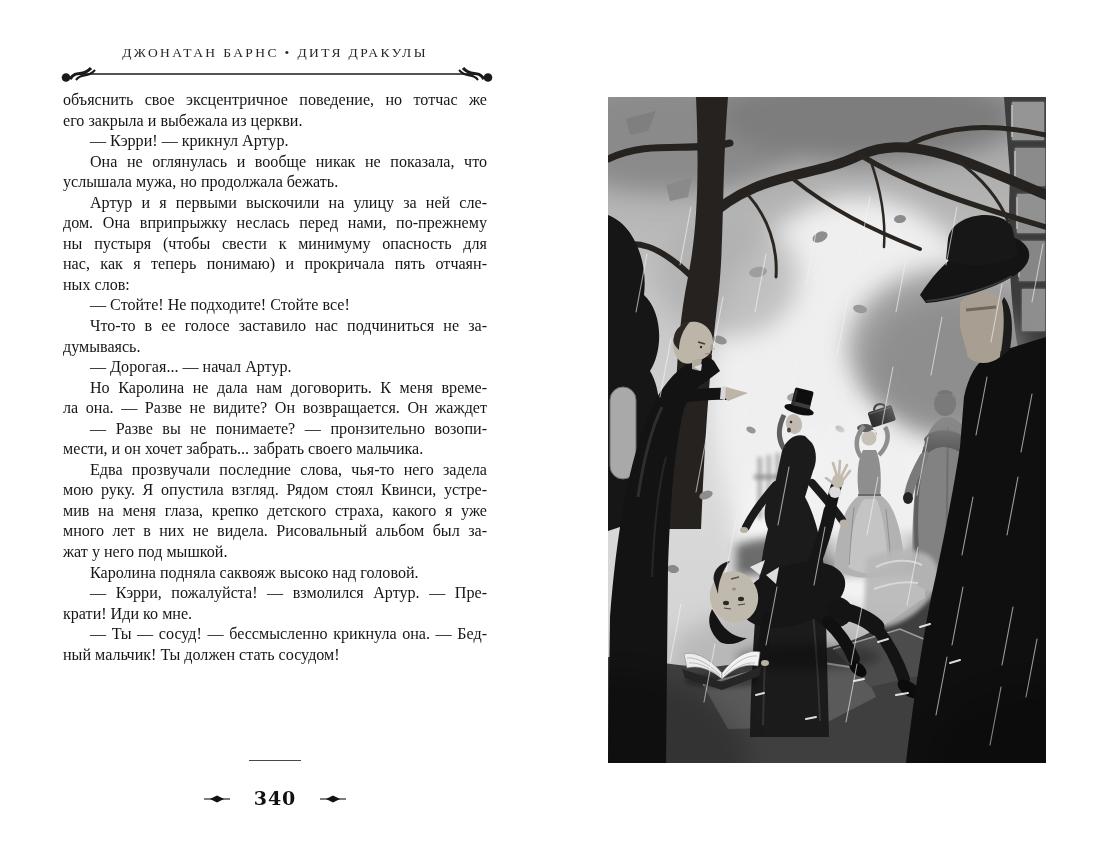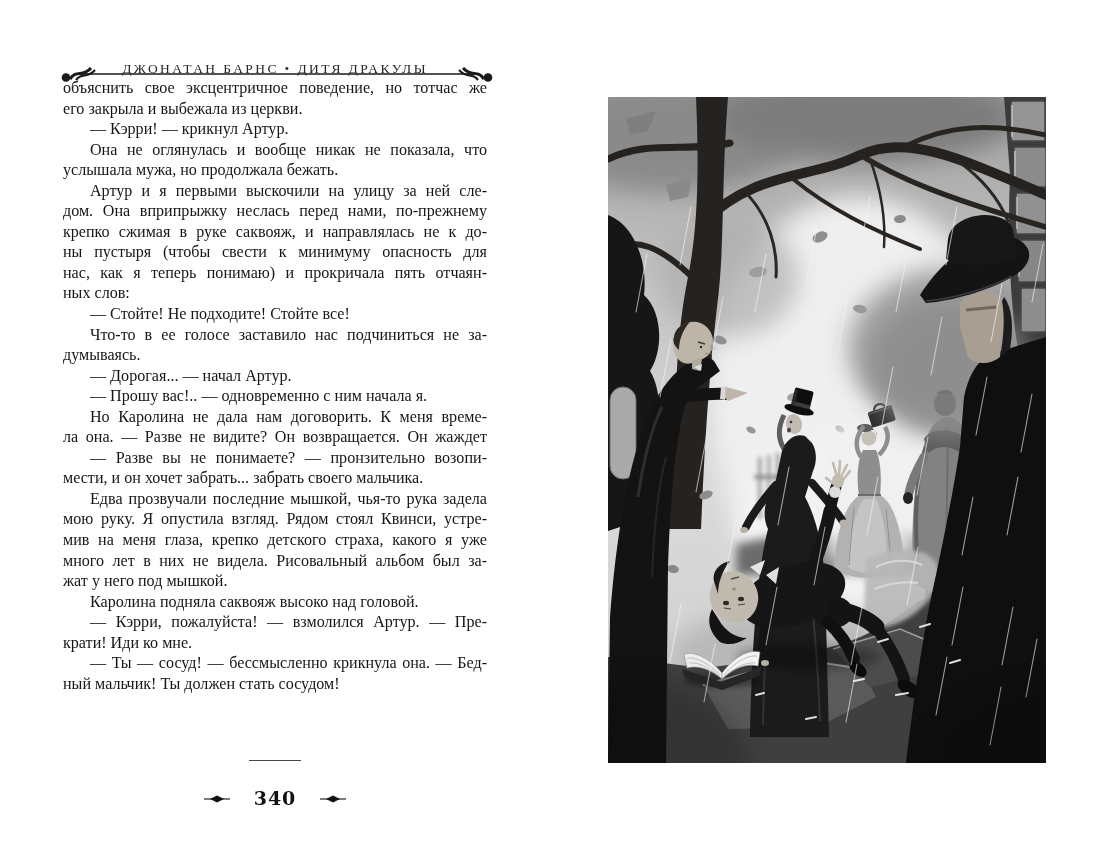--- a/index.html
+++ b/index.html
@@ -1,26 +1,26 @@
 <!DOCTYPE html>
 <html><head>
 <meta charset="utf-8">
 <style>
   html,body{margin:0;padding:0;}
   body{
     width:1100px;height:861px;position:relative;background:#ffffff;
     font-family:"Liberation Serif", serif;color:#1a1a1a;overflow:hidden;
   }
   .running-head{
-    position:absolute;left:63px;top:61px;width:424px;text-align:center;
+    position:absolute;left:63px;top:45px;width:424px;text-align:center;
     font-size:13.5px;letter-spacing:2.4px;color:#262626;white-space:nowrap;
   }
   .divider{position:absolute;left:59px;top:64px;width:436px;height:22px;}
   .text-block{
-    position:absolute;left:63px;top:78px;width:424px;
+    position:absolute;left:63px;top:90px;width:424px;
     font-size:16.1px;line-height:20.55px;color:#161616;
   }
   .text-block .line{text-align:justify;text-align-last:justify;white-space:normal;}
   .text-block .line.last{text-align-last:left;}
   .text-block .line.indent{text-indent:27px;}
   .section-break{position:absolute;left:63px;top:760px;width:424px;display:flex;justify-content:center;}
   .section-break .rule{width:52px;height:0;border-top:1.5px solid #474747;}
   .folio{
     position:absolute;left:63px;top:789px;width:424px;
     display:flex;align-items:center;justify-content:center;gap:24px;
@@ -54,34 +54,32 @@
   </svg>
 
   <div class="text-block">
       <div class="line">объяснить свое эксцентричное поведение, но тотчас же</div>
       <div class="line last">его закрыла и выбежала из церкви.</div>
       <div class="line indent last">— Кэрри! — крикнул Артур.</div>
       <div class="line indent">Она не оглянулась и вообще никак не показала, что</div>
       <div class="line last">услышала мужа, но продолжала бежать.</div>
       <div class="line indent">Артур и я первыми выскочили на улицу за ней сле-</div>
       <div class="line">дом. Она вприпрыжку неслась перед нами, по-прежнему</div>
-      <div class="line">крепко сжимая в руке саквояж, и направлялась не к до-</div>
       <div class="line">ны пустыря (чтобы свести к минимуму опасность для</div>
       <div class="line">нас, как я теперь понимаю) и прокричала пять отчаян-</div>
       <div class="line last">ных слов:</div>
       <div class="line indent last">— Стойте! Не подходите! Стойте все!</div>
       <div class="line indent">Что-то в ее голосе заставило нас подчиниться не за-</div>
       <div class="line last">думываясь.</div>
       <div class="line indent last">— Дорогая... — начал Артур.</div>
-      <div class="line indent last">— Прошу вас!.. — одновременно с ним начала я.</div>
       <div class="line indent">Но Каролина не дала нам договорить. К меня време-</div>
       <div class="line">ла она. — Разве не видите? Он возвращается. Он жаждет</div>
       <div class="line indent">— Разве вы не понимаете? — пронзительно возопи-</div>
       <div class="line last">мести, и он хочет забрать... забрать своего мальчика.</div>
-      <div class="line indent">Едва прозвучали последние мышкой, чья-то рука задела</div>
+      <div class="line indent">Едва прозвучали последние слова, чья-то него задела</div>
       <div class="line">мою руку. Я опустила взгляд. Рядом стоял Квинси, устре-</div>
       <div class="line">мив на меня глаза, крепко детского страха, какого я уже</div>
       <div class="line">много лет в них не видела. Рисовальный альбом был за-</div>
       <div class="line last">жат у него под мышкой.</div>
       <div class="line indent last">Каролина подняла саквояж высоко над головой.</div>
       <div class="line indent">— Кэрри, пожалуйста! — взмолился Артур. — Пре-</div>
       <div class="line last">крати! Иди ко мне.</div>
       <div class="line indent">— Ты — сосуд! — бессмысленно крикнула она. — Бед-</div>
       <div class="line last">ный мальчик! Ты должен стать сосудом!</div>
     </div>

